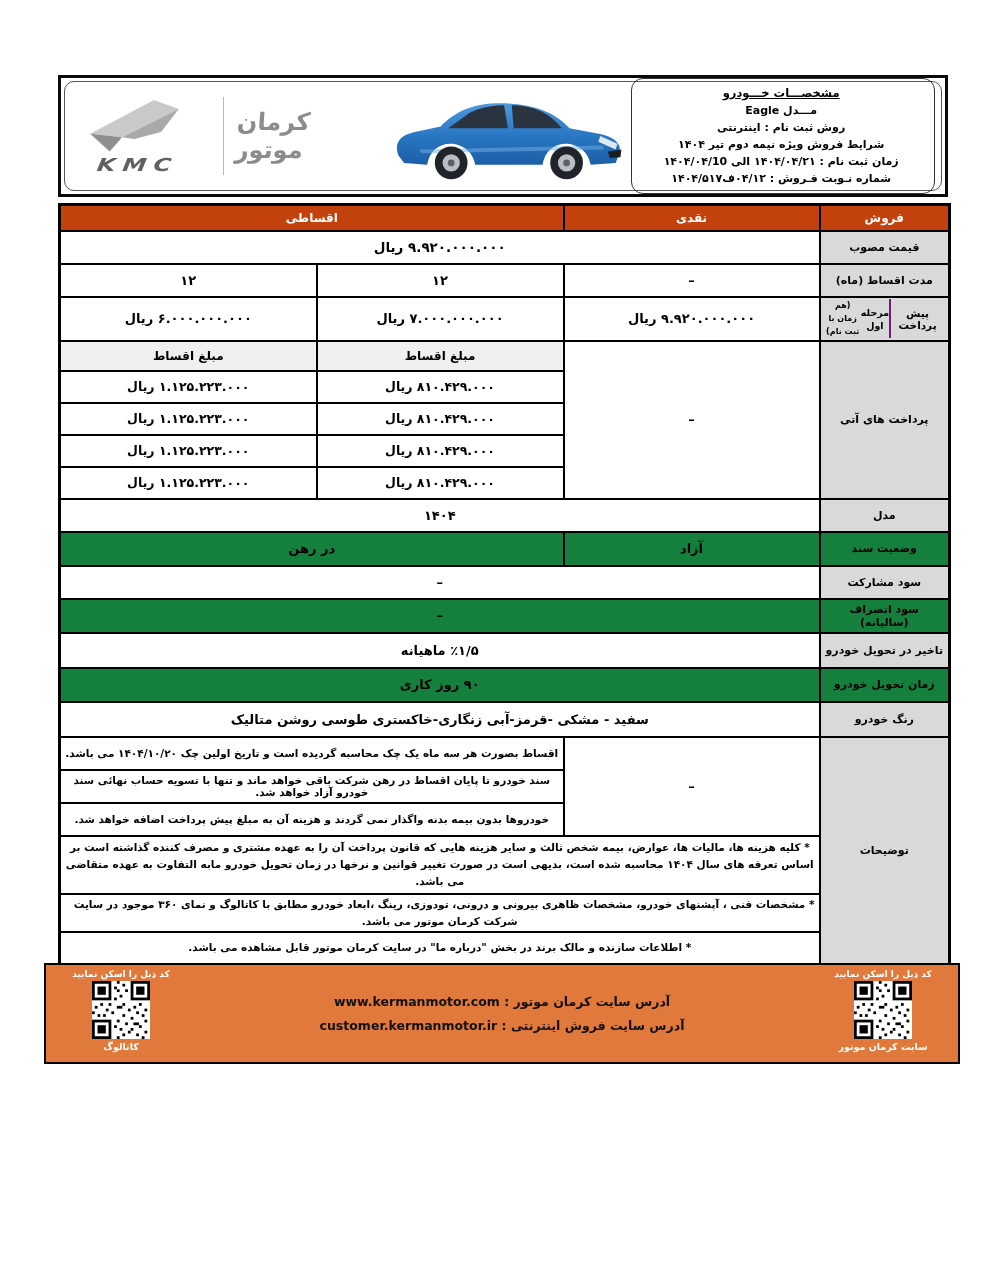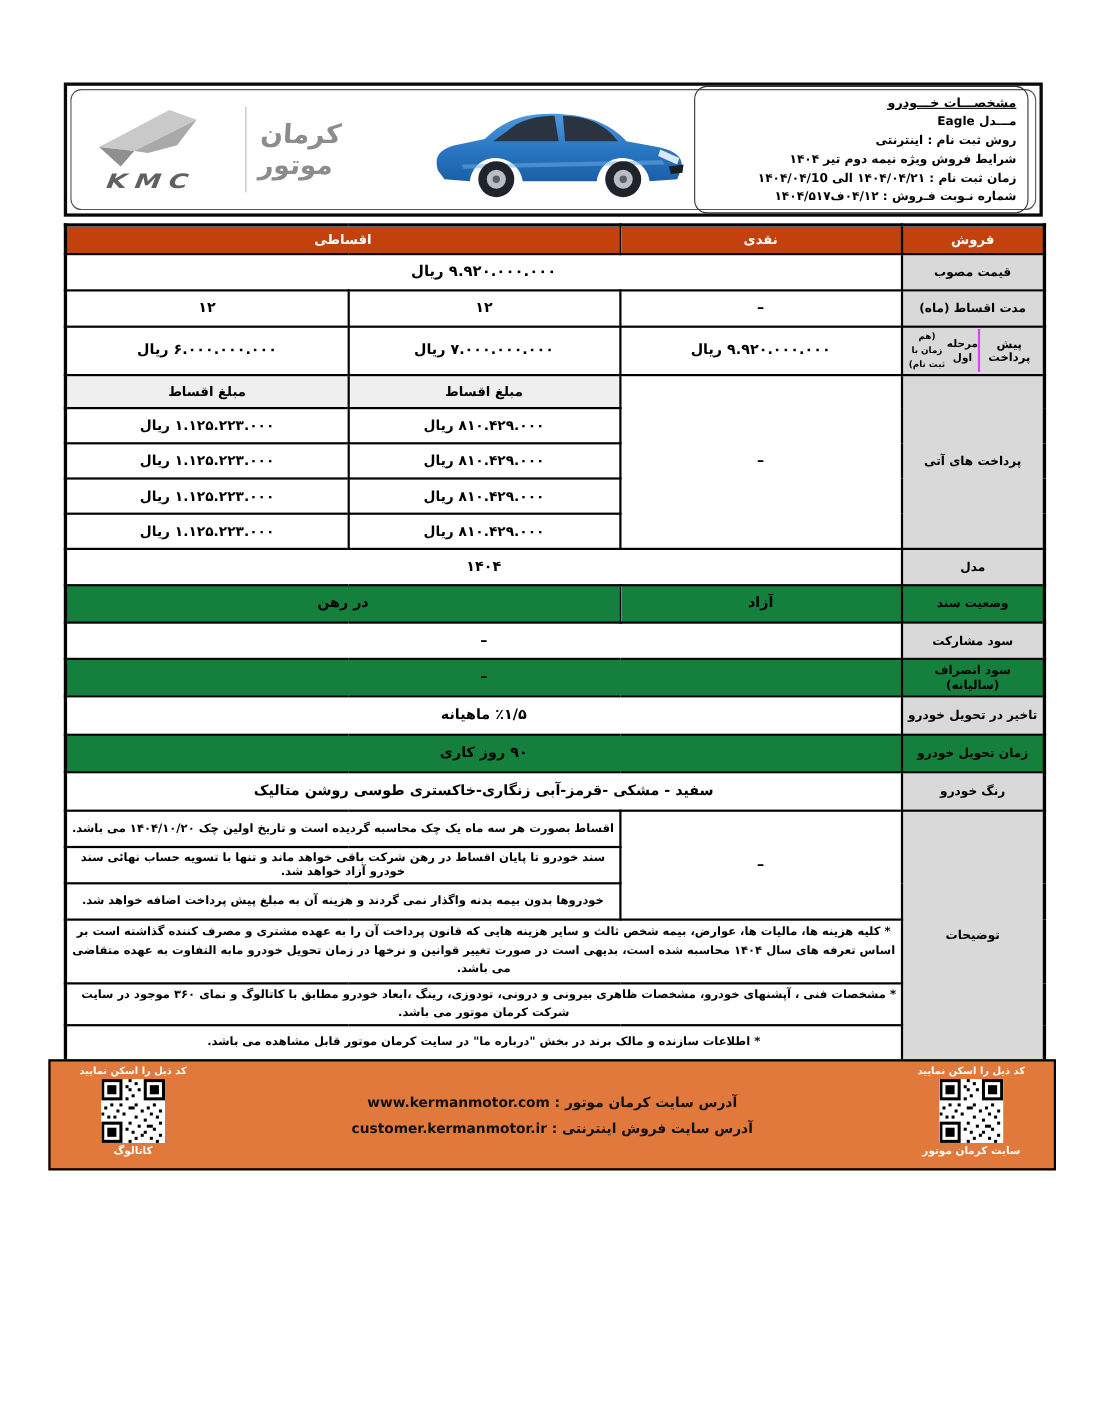--- a/index.html
+++ b/index.html
@@ -4,40 +4,40 @@
 <style>
   html,body{margin:0;padding:0;}
   body{
     width:1006px;height:1280px;background:#ffffff;position:relative;
     font-family:"DejaVu Sans", sans-serif;font-weight:bold;color:#000;
     -webkit-font-smoothing:antialiased;
   }
   
   .header-box{position:absolute;left:58px;top:75px;width:890px;height:122px;border:3px solid #0a0a0a;box-sizing:border-box;background:#fff;}
   .header-inner{position:absolute;inset:3px;border:1px solid #555;border-radius:10px;display:flex;direction:rtl;align-items:center;box-sizing:border-box;}
-  .specs{width:316px;margin:4px 6px 4px 0;border:1.5px solid #333;border-radius:12px;padding:6px 10px 6px 6px;box-sizing:border-box;direction:rtl;text-align:right;font-size:11px;line-height:17px;}
+  .specs{width:316px;margin:4px 6px 4px 0;border:1.5px solid #333;border-radius:12px;padding:6px 10px 6px 6px;box-sizing:border-box;direction:rtl;text-align:center;font-size:11px;line-height:17px;}
   .specs .title{text-decoration:underline;font-size:11.5px;}
   .car-wrap{flex:1;display:flex;align-items:center;justify-content:center;height:100%;}
   .logo-wrap{width:330px;height:100%;display:flex;align-items:center;justify-content:center;direction:ltr;}
   .emblem{display:flex;flex-direction:column;align-items:center;width:150px;}
   .kmc-text{font-size:24px;font-style:italic;color:#606060;letter-spacing:7px;transform:scaleY(.75) skewX(-6deg);margin-top:-4px;}
   .logo-divider{width:1px;height:78px;background:#bbb;margin:0 12px;}
   .brand-fa{font-size:24px;color:#8c8c8c;transform:skewX(-4deg);letter-spacing:1px;}
   
   table.sheet{position:absolute;left:58px;top:203px;width:890px;border-collapse:collapse;direction:rtl;table-layout:fixed;}
   table.sheet td,table.sheet th{border:2px solid #000;text-align:center;vertical-align:middle;padding:1px 4px;box-sizing:border-box;overflow:hidden;}
   table.sheet{border:3px solid #000;}
   th.hdr{background:#c2410c;color:#fff;font-size:12px;font-weight:bold;}
   td.lab{background:#d9d9d9;font-size:11px;}
   td.val{font-size:13px;}
   td.pay{font-size:12.5px;}
   tr.alt td{background:#15803d;}
   td.labsplit{background:#d9d9d9;padding:0;}
   .dp-split{display:flex;height:100%;direction:rtl;align-items:stretch;}
-  .dp-split .dp-right{width:46%;display:flex;align-items:center;justify-content:center;font-size:10.5px;border-left:2px solid #d946ef;box-sizing:border-box;}
+  .dp-split .dp-right{width:46%;display:flex;align-items:center;justify-content:center;font-size:10.5px;border-left:2px solid #701a75;box-sizing:border-box;}
   .dp-split .dp-left{width:54%;display:flex;flex-direction:row;align-items:center;justify-content:center;font-size:9.5px;line-height:13px;}
   .dp-split .dp-left .sub{font-size:8px;}
   td.note{font-size:10.5px;text-align:right;padding:1px 6px;margin-left:20px;}
   td.bullet{font-size:10.5px;text-align:justify;text-align-last:center;padding:2px 8px;line-height:17px;}
   td.bullet.single{text-align:right;}
   
   .footer{position:absolute;left:44px;top:963px;width:916px;height:101px;background:#e0793b;border:2.5px solid #000;box-sizing:border-box;display:flex;direction:rtl;align-items:stretch;justify-content:space-between;padding:3px 10px;}
   .qr-block{display:flex;flex-direction:column;align-items:center;width:130px;}
   .qr-label{font-size:9px;color:#fff;line-height:12px;}
   .qr-img{width:58px;height:58px;background:#fff;margin-top:1px;}

